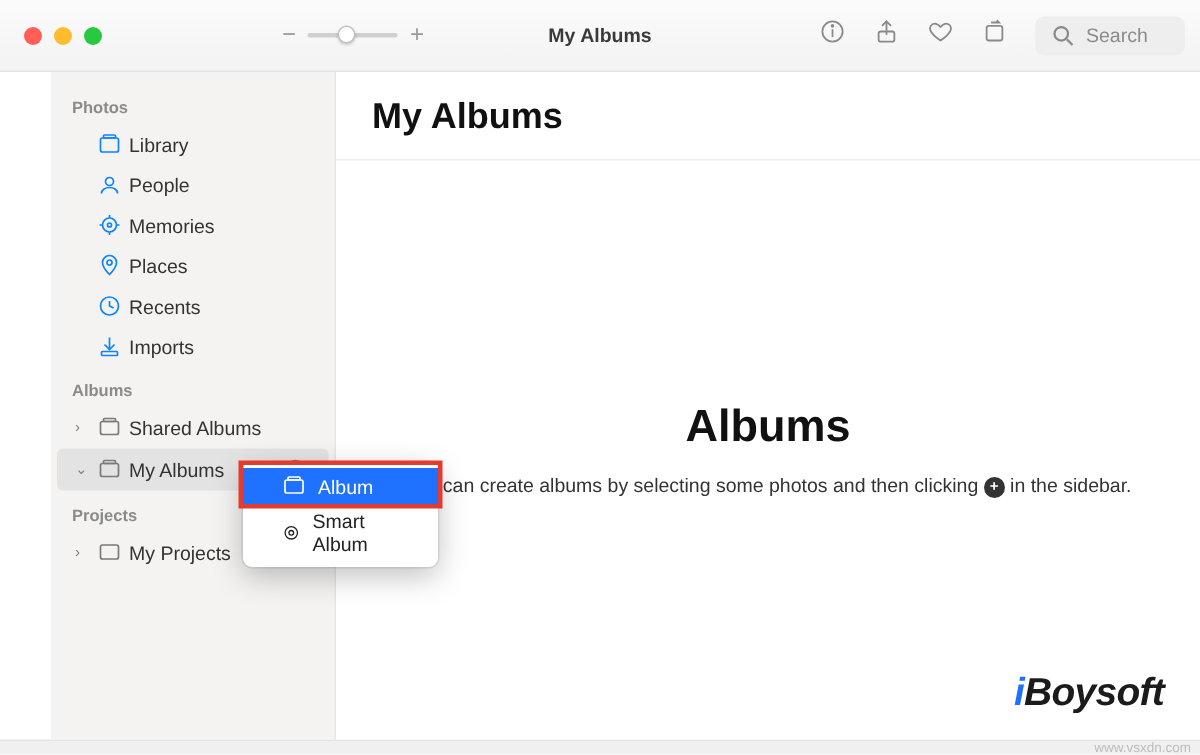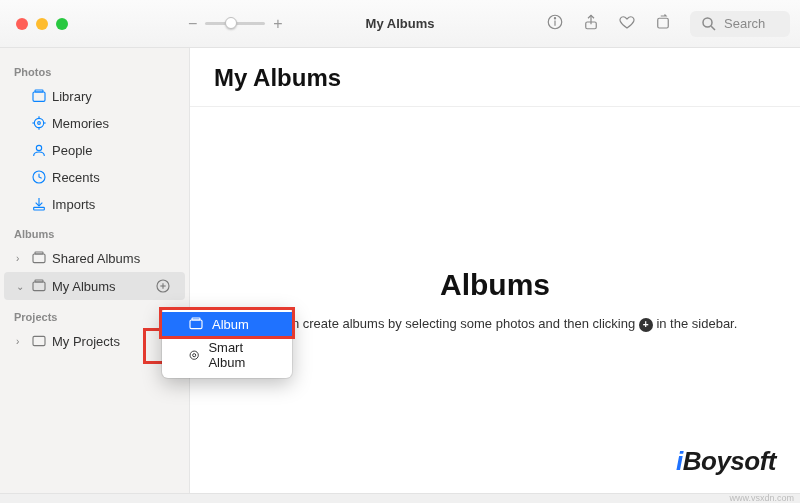--- a/index.html
+++ b/index.html
@@ -12,21 +12,21 @@
   .dot.yellow { background: #febc2e; }
   .dot.green { background: #28c840; }
   .title-center { position: absolute; left: 50%; transform: translateX(-50%); font-size: 13px; font-weight: 600; color: #3a3a3a; }
   .toolbar-right { margin-left: auto; display: flex; align-items: center; gap: 18px; padding-right: 10px; color: #8a8a8a; }
   .toolbar-right svg, .toolbar-icon svg { width: 18px; height: 18px; }
   .search { display: flex; align-items: center; gap: 6px; background: #eeeeee; border-radius: 6px; padding: 4px 10px; color: #8a8a8a; font-size: 13px; width: 100px; }
   .slider { display: flex; align-items: center; gap: 8px; margin-left: 120px; color: #9a9a9a; }
   .slider-track { width: 60px; height: 3px; background: #d0d0d0; border-radius: 2px; position: relative; }
   .slider-thumb { width: 12px; height: 12px; background: #fff; border: 1px solid #c0c0c0; border-radius: 50%; position: absolute; top: -5px; left: 20px; box-shadow: 0 1px 2px rgba(0,0,0,.2); }
   .body { display: flex; flex: 1; min-height: 0; }
-  .sidebar { width: 190px; background: #f4f3f2; border-right: 1px solid #e5e5e5; padding-top: 8px; position: relative; }
+  .sidebar { width: 190px; background: #f4f3f2; border-right: 1px solid #e5e5e5; padding-top: 8px; position: relative; margin-left: 34px; }
   .sb-section { font-size: 11px; font-weight: 600; color: #8a8a8a; padding: 10px 14px 4px; }
   .sb-item { display: flex; align-items: center; gap: 4px; padding: 4px 12px; font-size: 13px; color: #333; border-radius: 4px; margin: 1px 4px; }
   .sb-item.selected { background: #e3e3e3; }
   .sb-item .chev { width: 10px; color: #808080; font-size: 10px; }
   .sb-item .icon { width: 18px; height: 18px; display: flex; align-items: center; justify-content: center; color: #0a84ff; }
   .sb-item .icon svg { width: 16px; height: 16px; }
   .plus-badge { width: 20px; height: 20px; border-radius: 50%; color: #7a7a7a; display: flex; align-items: center; justify-content: center; margin-left: auto; }
   .highlight-plus { position: absolute; border: 3px solid #e53a2f; left: 143px; top: 280px; width: 40px; height: 36px; }
   .highlight-menu { position: absolute; border: 3px solid #e53a2f; left: 159px; top: 307px; width: 136px; height: 32px; z-index: 10; pointer-events: none; }
   .context-menu { position: absolute; left: 162px; top: 308px; width: 130px; background: #fff; border-radius: 6px; box-shadow: 0 6px 20px rgba(0,0,0,.25), 0 0 0 1px rgba(0,0,0,.08); padding: 4px 0; z-index: 5; }
@@ -102,39 +102,49 @@
               <rect x="3" y="6" width="18" height="14" rx="2"></rect>
               <rect x="6" y="3" width="12" height="3" rx="1"></rect>
             </svg>
           </span>
         <span>Library</span>
       </div>
       <div class="sb-item">
         <span class="chev"></span>
         <span class="icon">
             <svg viewBox="0 0 24 24" fill="none" stroke="currentColor" stroke-width="1.7">
+              <circle cx="12" cy="9" r="4"></circle>
+              <path d="M4 21c0-4 4-6 8-6s8 2 8 6"></path>
+            </svg>
+          </span>
+        <span>People</span>
+      </div>
+      <div class="sb-item">
+        <span class="chev"></span>
+        <span class="icon">
+            <svg viewBox="0 0 24 24" fill="none" stroke="currentColor" stroke-width="1.7">
               <circle cx="12" cy="12" r="7"></circle>
               <circle cx="12" cy="12" r="2"></circle>
               <line x1="12" y1="2" x2="12" y2="5"></line>
               <line x1="12" y1="19" x2="12" y2="22"></line>
               <line x1="2" y1="12" x2="5" y2="12"></line>
               <line x1="19" y1="12" x2="22" y2="12"></line>
             </svg>
           </span>
         <span>Memories</span>
       </div>
       <div class="sb-item">
         <span class="chev"></span>
         <span class="icon">
             <svg viewBox="0 0 24 24" fill="none" stroke="currentColor" stroke-width="1.7">
-              <circle cx="12" cy="9" r="4"></circle>
-              <path d="M4 21c0-4 4-6 8-6s8 2 8 6"></path>
-            </svg>
-          </span>
-        <span>People</span>
+              <path d="M12 21s-7-7-7-12a7 7 0 0114 0c0 5-7 12-7 12z"></path>
+              <circle cx="12" cy="9" r="2.5"></circle>
+            </svg>
+          </span>
+        <span>Places</span>
       </div>
       <div class="sb-item">
         <span class="chev"></span>
         <span class="icon">
             <svg viewBox="0 0 24 24" fill="none" stroke="currentColor" stroke-width="1.7">
               <circle cx="12" cy="12" r="9"></circle>
               <polyline points="12 7 12 12 16 14"></polyline>
             </svg>
           </span>
         <span>Recents</span>

